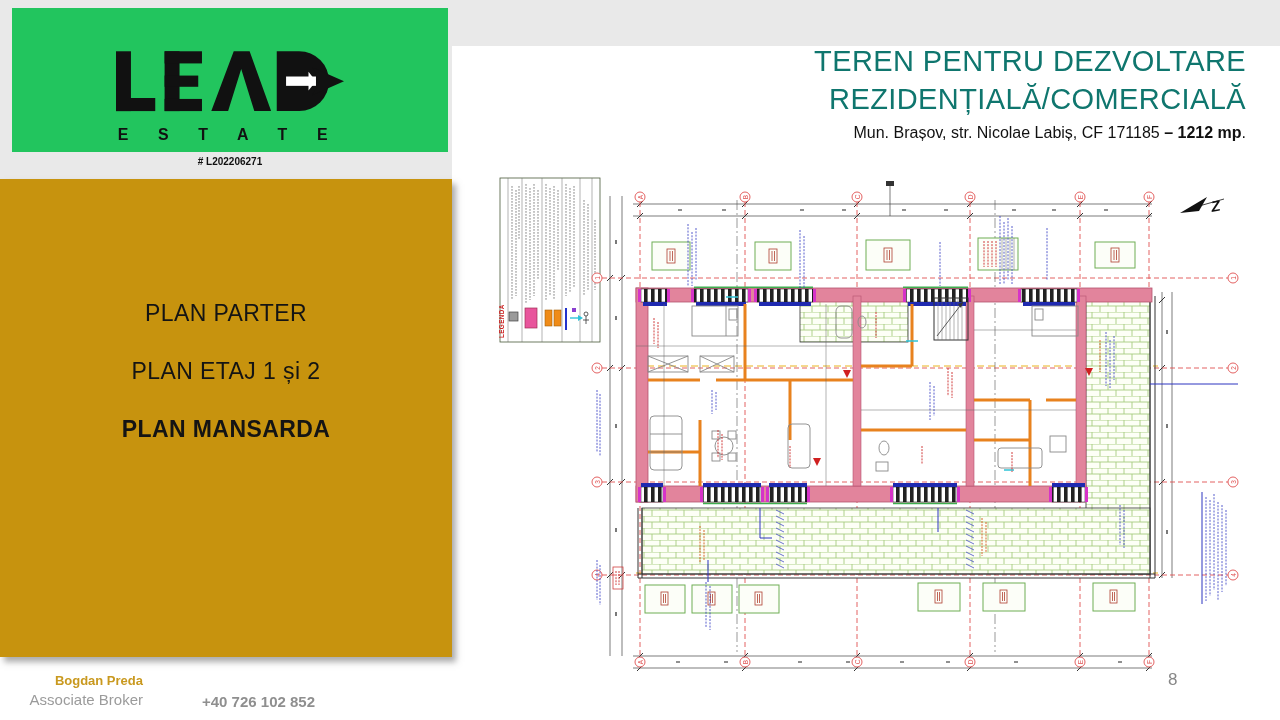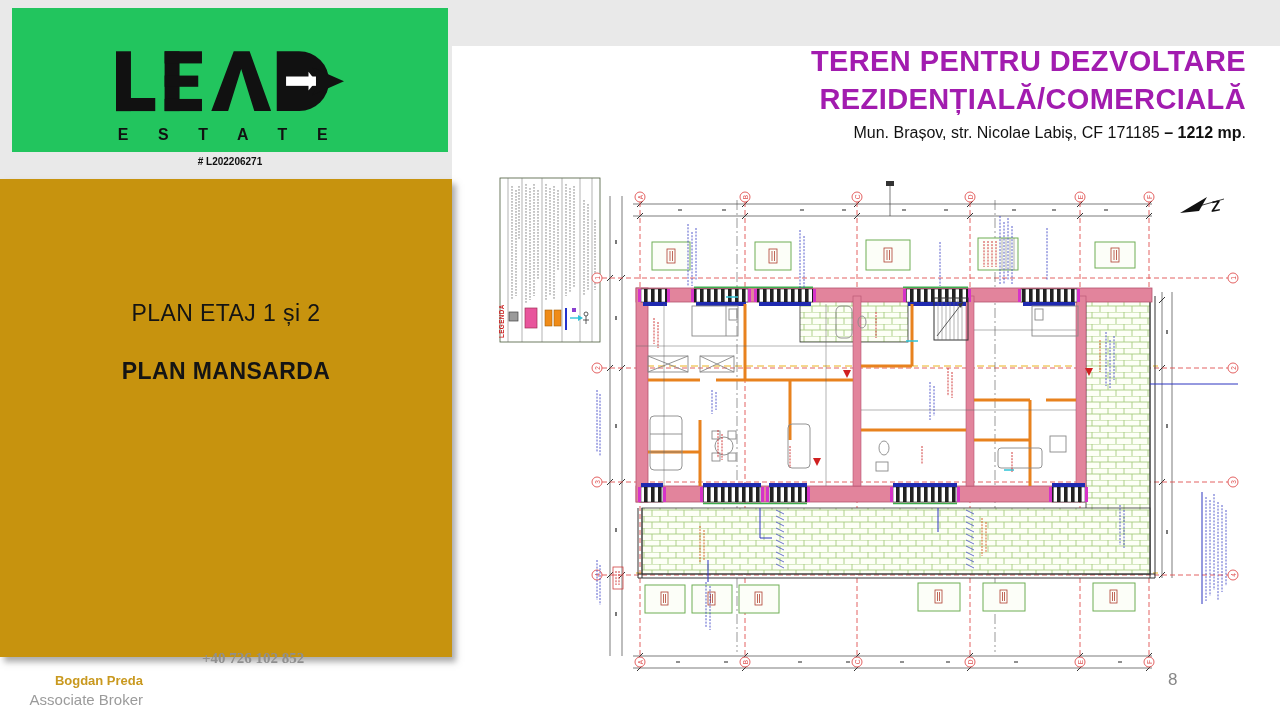--- a/index.html
+++ b/index.html
@@ -6,35 +6,35 @@
   body{width:1280px;height:720px;position:relative;overflow:hidden;background:#ffffff;
        font-family:"Liberation Sans",sans-serif;-webkit-font-smoothing:antialiased;}
   
   .top-strip{position:absolute;left:0;top:0;width:1280px;height:46px;background:#e9e9e9;}
   .left-gray{position:absolute;left:0;top:0;width:452px;height:182px;background:#e9e9e9;}
   .logo-card{position:absolute;left:12px;top:8px;width:436px;height:144px;background:#22c55e;}
   .logo-wrap{position:absolute;left:104px;top:40px;width:228px;height:100px;}
   .ref-number{position:absolute;left:12px;top:156px;width:436px;text-align:center;
               font-size:10px;font-weight:bold;color:#101010;}
   .title-block{position:absolute;top:42px;right:34px;width:720px;text-align:right;line-height:1.32;}
-  .title-line{font-size:29px;font-weight:bold;color:#a21caf;letter-spacing:.4px;}
+  .title-line{font-size:29px;font-weight:normal;color:#0f766e;letter-spacing:.4px;}
   .subtitle{font-size:16px;color:#111;margin-top:3px;}
   .subtitle b{font-weight:bold;}
   
   .gold-panel{position:absolute;left:0;top:179px;width:452px;height:478px;background:#c7930e;
               box-shadow:4px 5px 6px rgba(90,90,90,.5);}
   .menu{position:absolute;left:0;top:105px;width:452px;}
   .menu-item{height:58px;display:flex;align-items:center;justify-content:center;
              font-size:23px;color:#141414;letter-spacing:.4px;cursor:pointer;}
   .menu-item.active{font-weight:bold;}
   
   .footer-left{position:absolute;left:0;top:672px;width:143px;text-align:right;line-height:1.38;}
   .agent-name{font-size:13px;font-weight:bold;color:#c9991f;}
   .agent-role{font-size:15px;color:#9b9b9b;}
-  .footer-right{position:absolute;left:202px;top:648px;width:520px;line-height:1.38;font-family:Liberation Serif, serif;}
+  .footer-right{position:absolute;left:202px;top:692px;width:520px;line-height:1.38;}
   .phone{font-size:15px;font-weight:bold;color:#8f8f8f;}
   .contact-line{font-size:15px;color:#9b9b9b;}
   .page-number{position:absolute;left:1168px;top:670px;font-size:17px;color:#878787;}
   
   .plan-svg{position:absolute;left:488px;top:172px;width:792px;height:548px;}
   .bt{stroke:#2d35c0;stroke-width:.8;stroke-dasharray:2 1.3;fill:none;}
   .bl{stroke:#2d35c0;stroke-width:1;fill:none;}
   .rt{stroke:#cc2828;stroke-width:.9;stroke-dasharray:2 1.1;fill:none;}
   .ot{stroke:#d4581a;stroke-width:.9;stroke-dasharray:2 1.1;fill:none;}
   .lt{stroke:#3a3a3a;stroke-width:.6;stroke-dasharray:1.8 1.2;fill:none;}
@@ -89,20 +89,21 @@
 <div class="ref-number"># L202206271</div>
 
 <div class="title-block">
   <div class="title-line">TEREN PENTRU DEZVOLTARE</div>
   <div class="title-line">REZIDENȚIALĂ/COMERCIALĂ</div>
   <div class="subtitle"><span>Mun. Brașov, str. Nicolae Labiș, CF 171185 </span><b>– 1212 mp</b><span>.</span></div>
 </div>
 
 <div class="gold-panel">
   <div class="menu">
+    <div class="menu-item">PLAN PARTER</div>
     <div class="menu-item">PLAN ETAJ 1 și 2</div>
     <div class="menu-item active">PLAN MANSARDA</div>
   </div>
 </div>
 
 <div class="footer-left">
   <div class="agent-name">Bogdan Preda</div>
   <div class="agent-role">Associate Broker</div>
 </div>
 <div class="footer-right">

